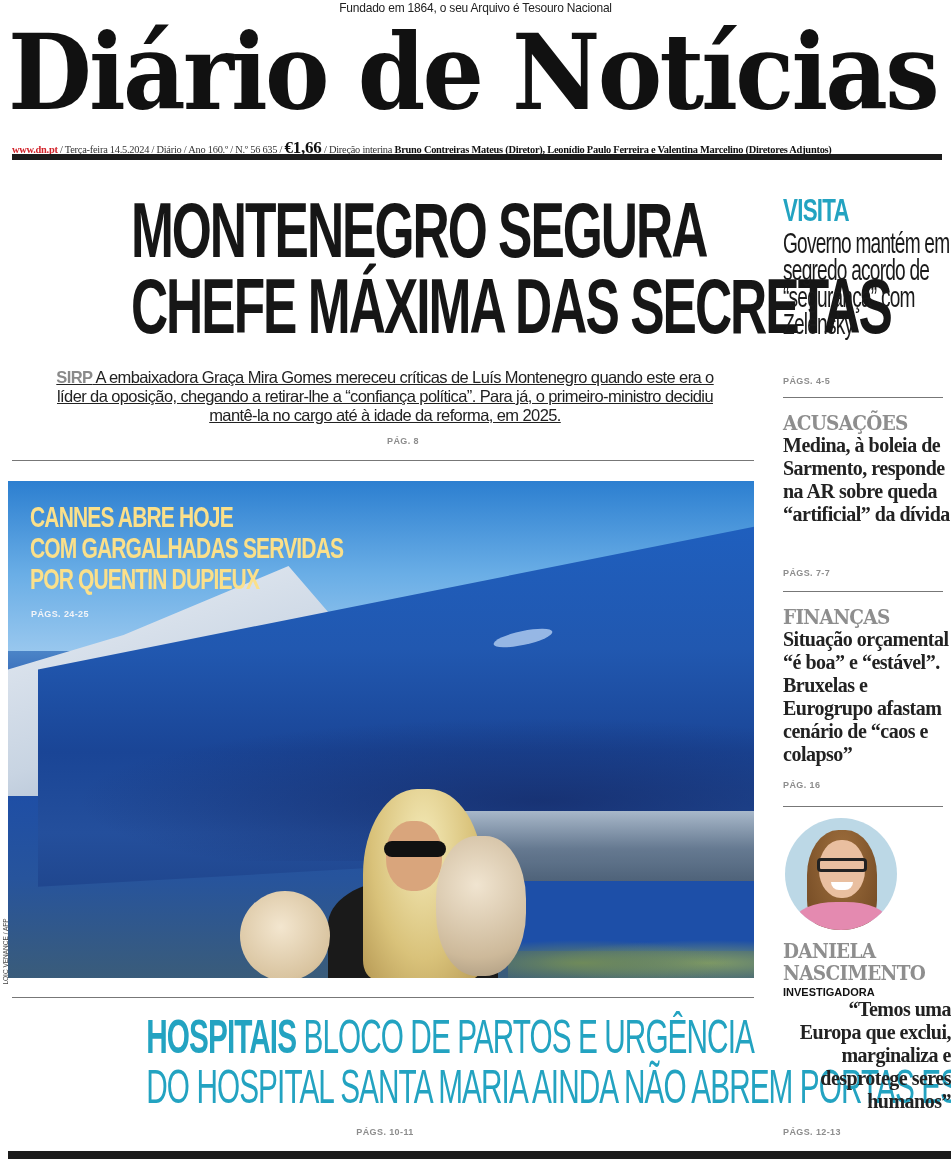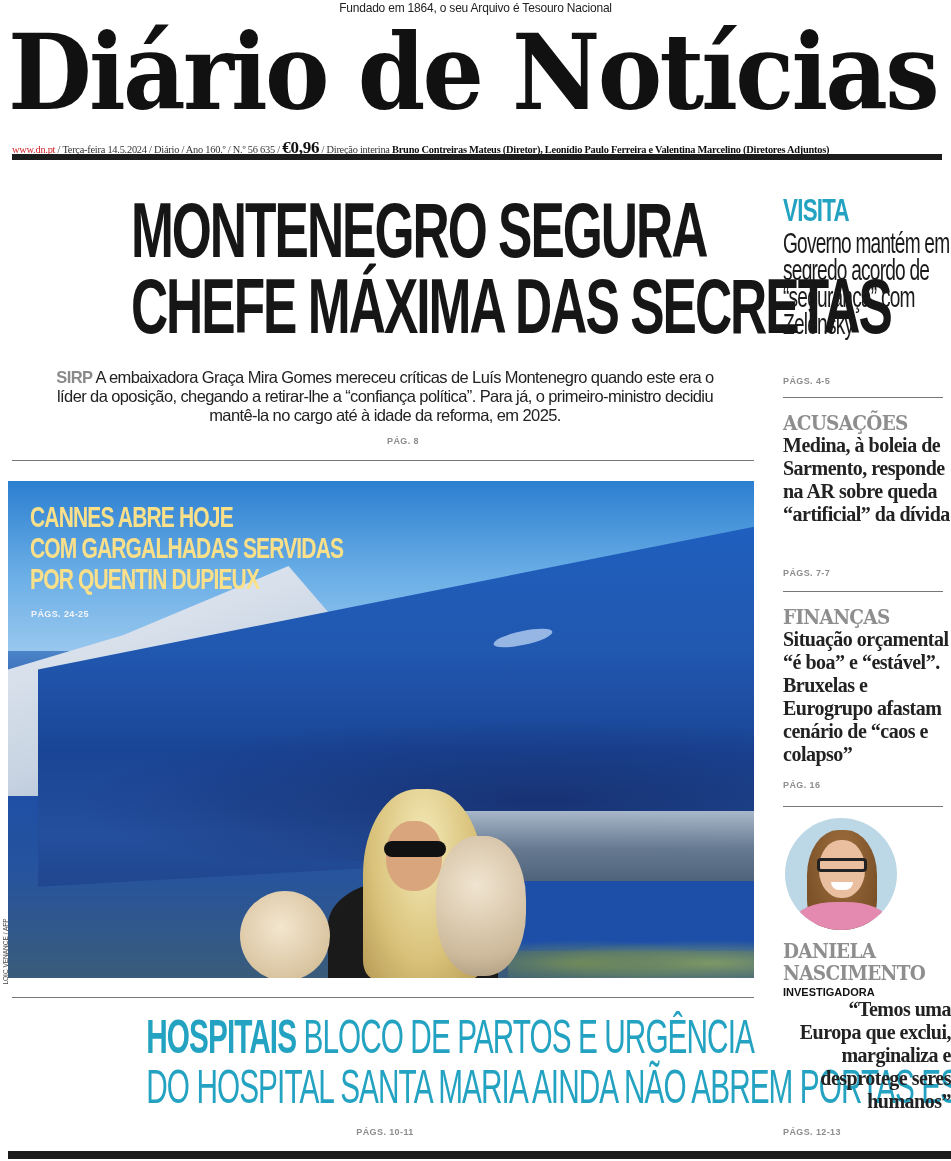--- a/index.html
+++ b/index.html
@@ -11,35 +11,35 @@
     font-family: "Liberation Sans Narrow", "Liberation Sans", sans-serif; font-size: 13px; color: #222;
     letter-spacing: -0.2px; transform: scaleX(0.92); }
   .logo { position: absolute; top: 14px; left: 8px; width: 940px; height: 118px;
     font-family: "DejaVu Serif", serif; font-weight: bold; font-size: 104px; line-height: 118px;
     color: #111; letter-spacing: -3px; white-space: nowrap; text-align: center;
     transform: scaleX(0.93); transform-origin: left center; }
   .logo-inner { display: inline-block; font-variant: normal; }
 
   .dateline { position: absolute; top: 138px; left: 12px; width: 930px; font-size: 10.4px;
     white-space: nowrap; color: #333; letter-spacing: -0.25px; }
-  .dateline .site { color: #d2232a; font-weight: normal; }
+  .dateline .site { color: #d2232a; font-weight: bold; }
   .dateline .price { font-size: 17px; font-weight: bold; color: #111; }
   .dateline b { color: #111; }
   .top-rule { position: absolute; top: 154px; left: 12px; width: 930px; height: 6px; background: #1c1c1c; }
 
   
   .main-head { position: absolute; top: 192px; left: 0; width: 770px; text-align: center;
     font-family: "Liberation Sans", sans-serif; font-weight: bold; color: #161616;
     font-size: 78px; line-height: 76px; letter-spacing: -3px;
     transform: scaleX(0.66); transform-origin: center top; }
   .main-head span { display: block; white-space: nowrap; }
 
   .lede { position: absolute; top: 368px; left: 40px; width: 690px; text-align: center;
     font-family: "Liberation Sans", sans-serif; font-size: 16.5px; line-height: 19px; color: #222;
-    letter-spacing: -0.6px; }
+    letter-spacing: -0.6px; text-decoration: underline; }
   .lede .kicker { color: #8a8a8a; font-weight: bold; }
   .pag { font-family: "Liberation Sans", sans-serif; font-size: 9px; font-weight: bold; color: #8d8d8d; letter-spacing: 0.4px; }
   .lede-pag { position: absolute; top: 436px; left: 0; width: 770px; text-align: center; margin-left: 18px; }
   .rule-1 { position: absolute; top: 460px; left: 12px; width: 742px; height: 1px; background: #777; }
 
   
   .photo { position: absolute; top: 481px; left: 8px; width: 746px; height: 497px; overflow: hidden;
     background: linear-gradient(180deg, #3f8fd6 0%, #62a7e2 14%, #7fb9ea 24%, #5b97d2 30%, #2f62b4 42%, #1e4ea6 62%, #27549c 80%, #3a5c7a 100%); }
   .photo .sky { position: absolute; top: 0; left: 0; width: 100%; height: 170px;
     background: linear-gradient(180deg, #2c7fd0 0%, #6aaee6 55%, #98c7ee 100%); }
@@ -113,21 +113,21 @@
   .avatar .smile { position: absolute; top: 64px; left: 46px; width: 22px; height: 8px; border-radius: 0 0 12px 12px; background: #fff; }
   .avatar .shoulders { position: absolute; top: 84px; left: 10px; width: 92px; height: 40px; border-radius: 45% 45% 0 0; background: #e48ab0; }
 </style>
 </head>
 <body>
 
 <div class="tagline">Fundado em 1864, o seu Arquivo é Tesouro Nacional</div>
 <div class="logo"><span class="logo-inner">Diário de Notícias</span></div>
 
 <div class="dateline">
-  <span class="site">www.dn.pt</span><span> / Terça-feira 14.5.2024 / Diário / Ano 160.º / N.º 56 635 / </span><span class="price">€0,96</span><span> / Direção interina </span><b>Bruno Contreiras Mateus (Diretor), Leonídio Paulo Ferreira e Valentina Marcelino (Diretores Adjuntos)</b>
+  <span class="site">www.dn.pt</span><span> / Terça-feira 14.5.2024 / Diário / Ano 160.º / N.º 56 635 / </span><span class="price">€1,66</span><span> / Direção interina </span><b>Bruno Contreiras Mateus (Diretor), Leonídio Paulo Ferreira e Valentina Marcelino (Diretores Adjuntos)</b>
 </div>
 <div class="top-rule"></div>
 
 <div class="main-head">
   <span>MONTENEGRO SEGURA</span>
   <span>CHEFE MÁXIMA DAS SECRETAS</span>
 </div>
 <p class="lede">
   <span class="kicker">SIRP</span><span> A embaixadora Graça Mira Gomes mereceu críticas de Luís Montenegro quando este era o líder da oposição, chegando a retirar-lhe a “confiança política”. Para já, o primeiro-ministro decidiu mantê-la no cargo até à idade da reforma, em 2025.</span>
 </p>

